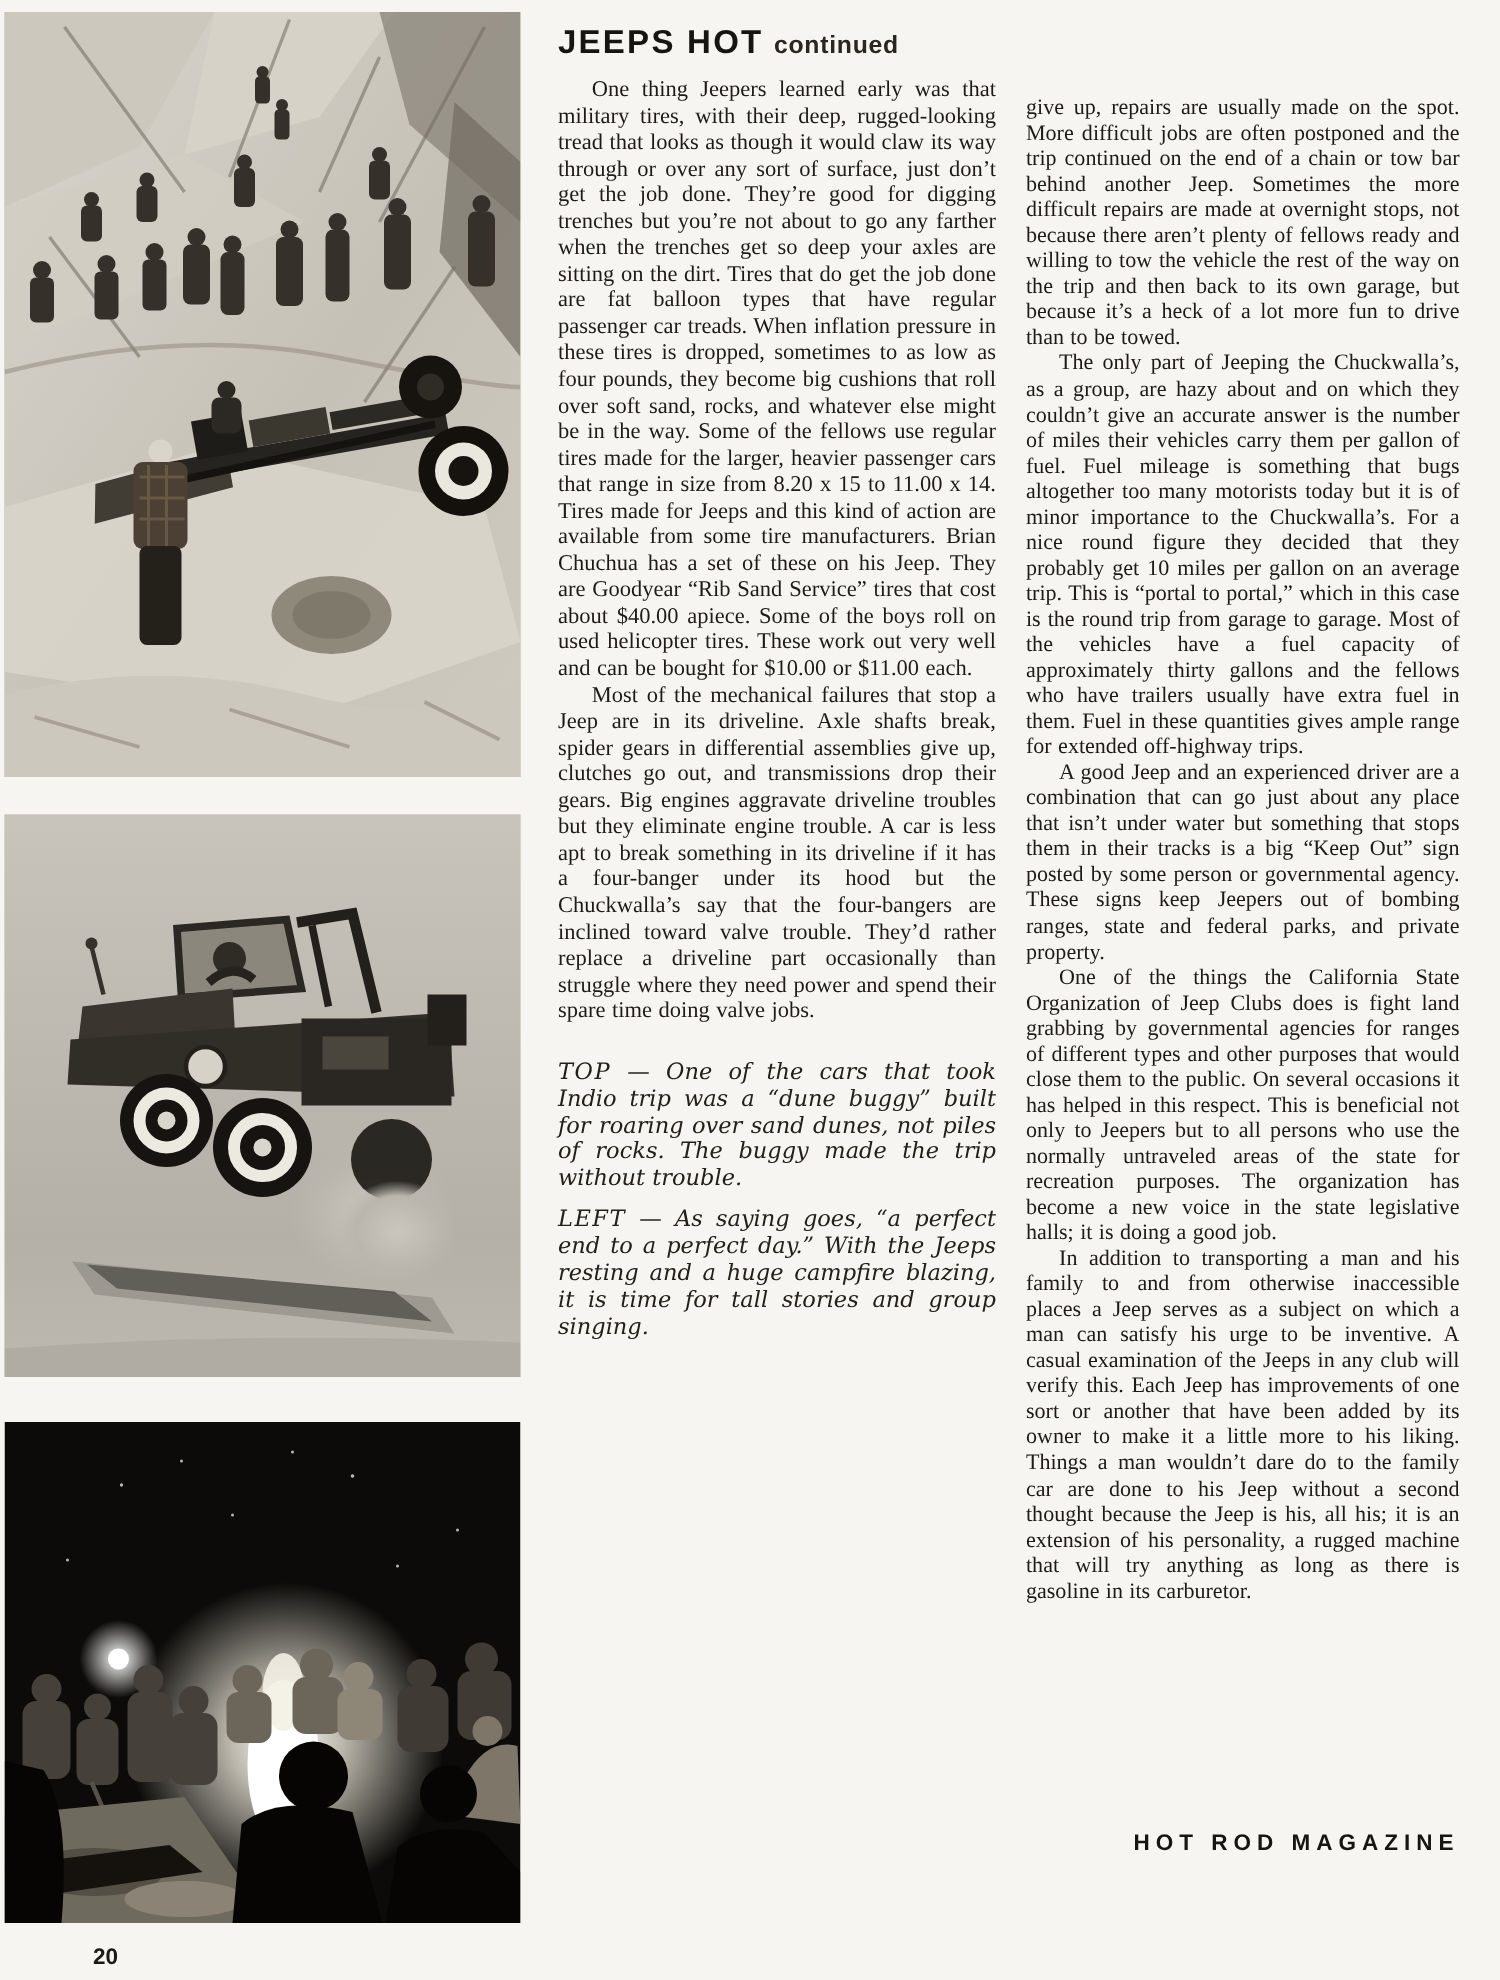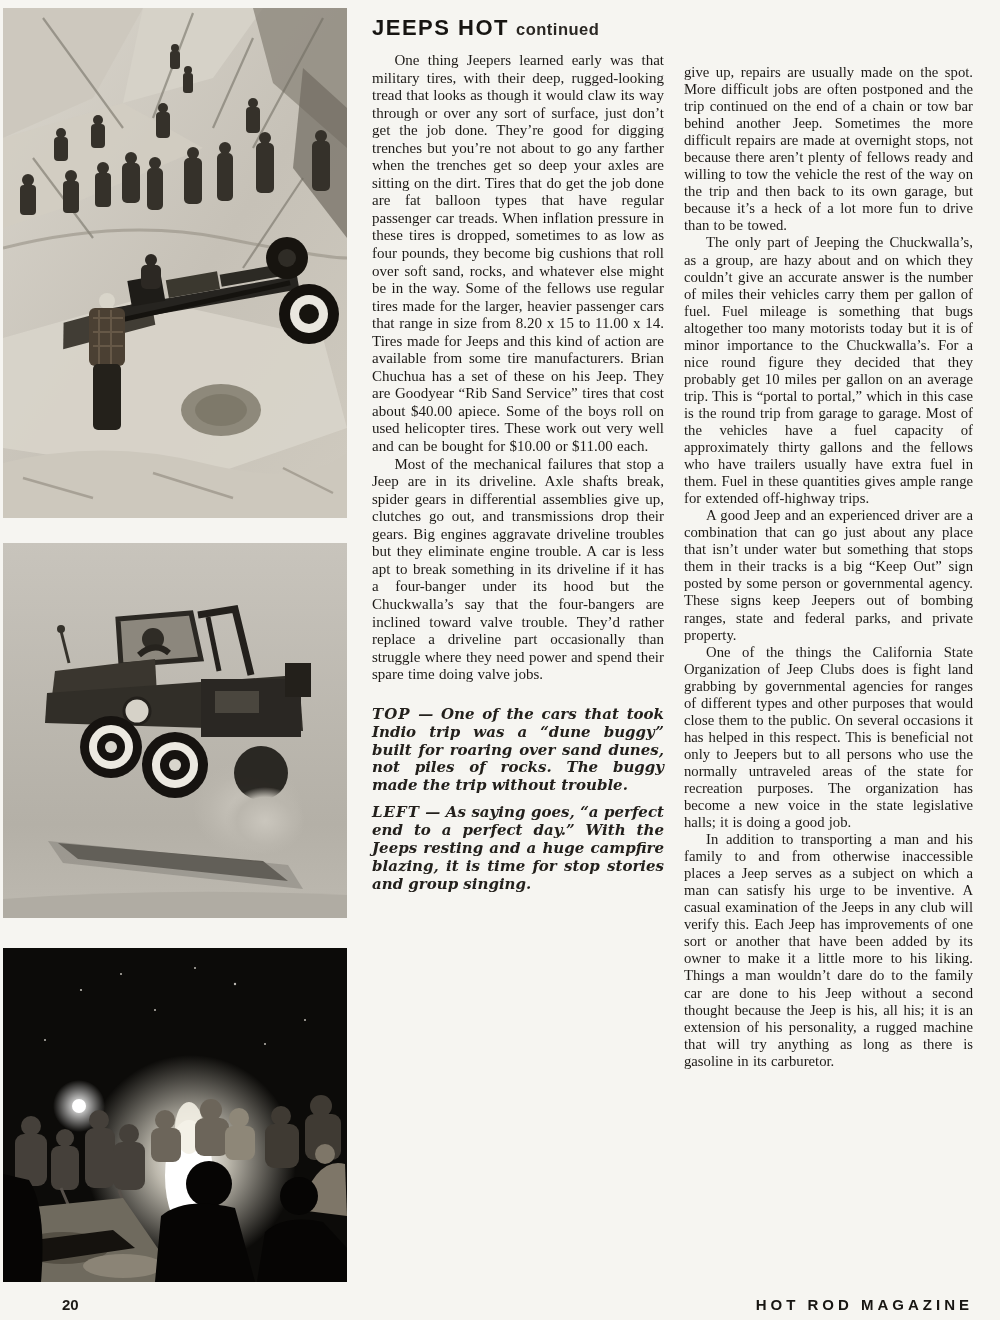--- a/index.html
+++ b/index.html
@@ -34,33 +34,33 @@
     text-align:justify;text-indent:1.5em;
     word-spacing:.6px;
   }
   p.body.nofirst{text-indent:0;}
   .col-right p.body{font-size:14.7px;line-height:17.05px;}
 
   .captions{margin-top:22px;}
   p.caption{
     margin:0 0 9px 0;
     font-family:"DejaVu Serif", serif;
-    font-style:italic;font-weight:bold;
+    font-style:italic;font-weight:normal;
     font-size:15px;line-height:17.9px;
     text-align:justify;color:#23201c;
   }
   .cap-lead{letter-spacing:1px;}
 
   .footer-page{
     position:absolute;left:62px;top:1296px;
     font-family:"Liberation Sans", sans-serif;
     font-weight:bold;font-size:15px;color:#1c1a17;
   }
   .footer-mag{
-    position:absolute;right:27px;top:1296px;
+    position:absolute;right:27px;top:1220px;
     font-family:"Liberation Sans", sans-serif;
     font-weight:bold;font-size:15px;letter-spacing:4px;color:#171512;
     white-space:nowrap;
   }
 </style>
 </head>
 <body>
 
 <div class="page">
 
@@ -310,21 +310,21 @@
       </g>
     </svg>
   </figure>
 
   <div class="col col-mid">
     <h1 class="header"><span class="title">JEEPS HOT</span><span class="cont">continued</span></h1>
     <p class="body">One thing Jeepers learned early was that military tires, with their deep, rugged-looking tread that looks as though it would claw its way through or over any sort of surface, just don’t get the job done. They’re good for digging trenches but you’re not about to go any farther when the trenches get so deep your axles are sitting on the dirt. Tires that do get the job done are fat balloon types that have regular passenger car treads. When inflation pressure in these tires is dropped, sometimes to as low as four pounds, they become big cushions that roll over soft sand, rocks, and whatever else might be in the way. Some of the fellows use regular tires made for the larger, heavier passenger cars that range in size from 8.20 x 15 to 11.00 x 14. Tires made for Jeeps and this kind of action are available from some tire manufacturers. Brian Chuchua has a set of these on his Jeep. They are Goodyear “Rib Sand Service” tires that cost about $40.00 apiece. Some of the boys roll on used helicopter tires. These work out very well and can be bought for $10.00 or $11.00 each.</p>
     <p class="body">Most of the mechanical failures that stop a Jeep are in its driveline. Axle shafts break, spider gears in differential assemblies give up, clutches go out, and transmissions drop their gears. Big engines aggravate driveline troubles but they eliminate engine trouble. A car is less apt to break something in its driveline if it has a four-banger under its hood but the Chuckwalla’s say that the four-bangers are inclined toward valve trouble. They’d rather replace a driveline part occasionally than struggle where they need power and spend their spare time doing valve jobs.</p>
     <div class="captions">
       <p class="caption"><span class="cap-lead">TOP</span> <span>— One of the cars that took Indio trip was a “dune buggy” built for roaring over sand dunes, not piles of rocks. The buggy made the trip without trouble.</span></p>
-      <p class="caption"><span class="cap-lead">LEFT</span> <span>— As saying goes, “a perfect end to a perfect day.” With the Jeeps resting and a huge campfire blazing, it is time for stop stories and group singing.</span></p>
+      <p class="caption"><span class="cap-lead">LEFT</span> <span>— As saying goes, “a perfect end to a perfect day.” With the Jeeps resting and a huge campfire blazing, it is time for tall stories and group singing.</span></p>
     </div>
   </div>
 
   <div class="col col-right">
     <p class="body nofirst">give up, repairs are usually made on the spot. More difficult jobs are often postponed and the trip continued on the end of a chain or tow bar behind another Jeep. Sometimes the more difficult repairs are made at overnight stops, not because there aren’t plenty of fellows ready and willing to tow the vehicle the rest of the way on the trip and then back to its own garage, but because it’s a heck of a lot more fun to drive than to be towed.</p>
     <p class="body">The only part of Jeeping the Chuckwalla’s, as a group, are hazy about and on which they couldn’t give an accurate answer is the number of miles their vehicles carry them per gallon of fuel. Fuel mileage is something that bugs altogether too many motorists today but it is of minor importance to the Chuckwalla’s. For a nice round figure they decided that they probably get 10 miles per gallon on an average trip. This is “portal to portal,” which in this case is the round trip from garage to garage. Most of the vehicles have a fuel capacity of approximately thirty gallons and the fellows who have trailers usually have extra fuel in them. Fuel in these quantities gives ample range for extended off-highway trips.</p>
     <p class="body">A good Jeep and an experienced driver are a combination that can go just about any place that isn’t under water but something that stops them in their tracks is a big “Keep Out” sign posted by some person or governmental agency. These signs keep Jeepers out of bombing ranges, state and federal parks, and private property.</p>
     <p class="body">One of the things the California State Organization of Jeep Clubs does is fight land grabbing by governmental agencies for ranges of different types and other purposes that would close them to the public. On several occasions it has helped in this respect. This is beneficial not only to Jeepers but to all persons who use the normally untraveled areas of the state for recreation purposes. The organization has become a new voice in the state legislative halls; it is doing a good job.</p>
     <p class="body">In addition to transporting a man and his family to and from otherwise inaccessible places a Jeep serves as a subject on which a man can satisfy his urge to be inventive. A casual examination of the Jeeps in any club will verify this. Each Jeep has improvements of one sort or another that have been added by its owner to make it a little more to his liking. Things a man wouldn’t dare do to the family car are done to his Jeep without a second thought because the Jeep is his, all his; it is an extension of his personality, a rugged machine that will try anything as long as there is gasoline in its carburetor.</p>
   </div>

